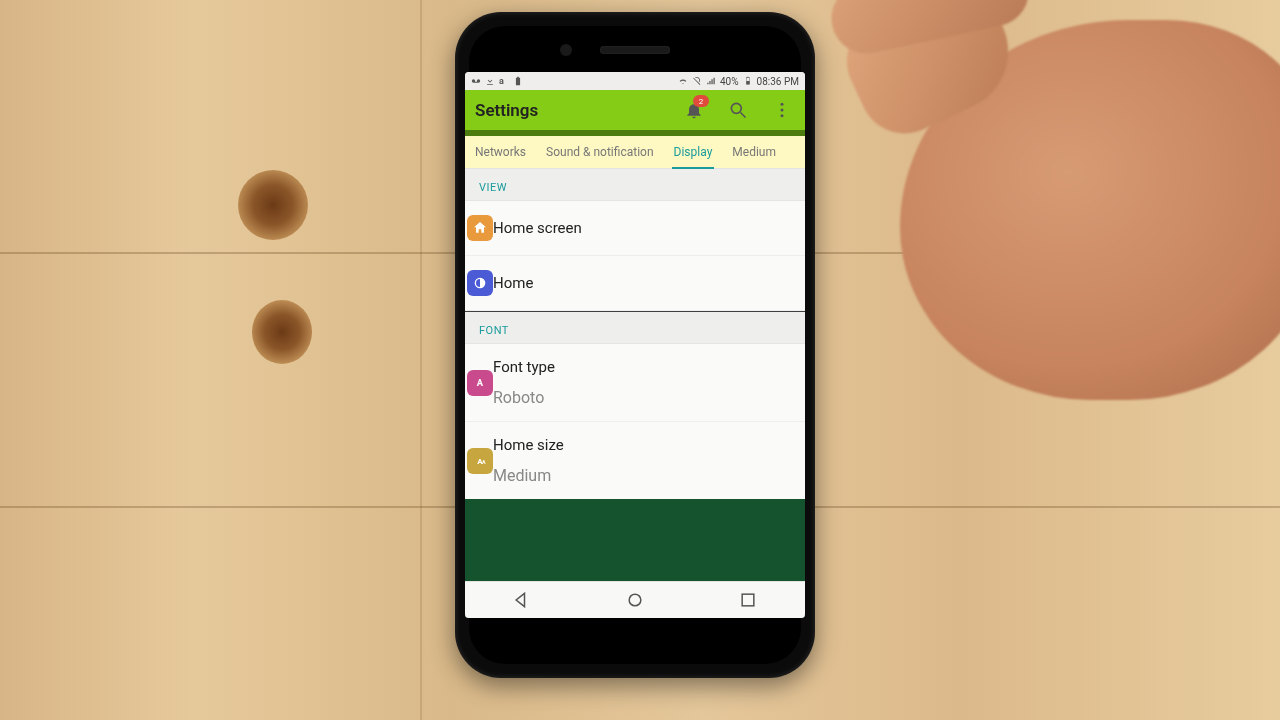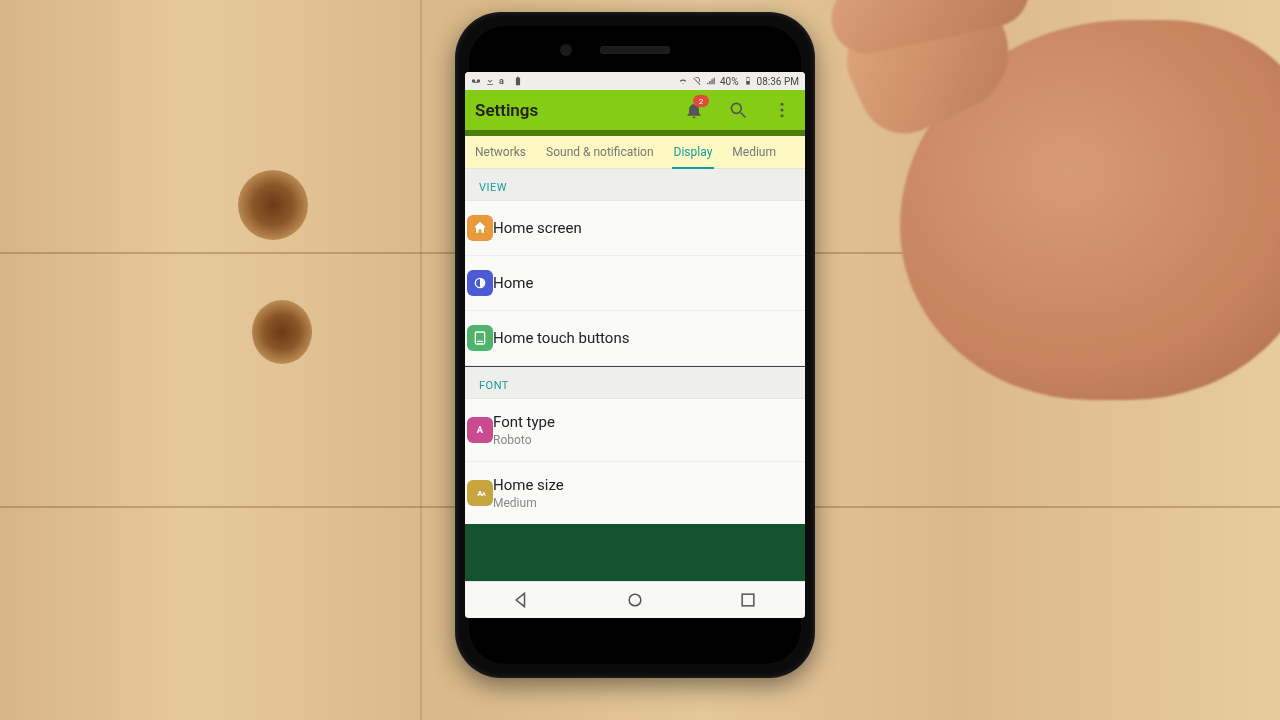--- a/index.html
+++ b/index.html
@@ -31,21 +31,21 @@
   .tab.active::after{content:"";position:absolute;left:8px;right:8px;bottom:-1px;height:2px;background:#1a9c9c}
   
   .content{flex:1;overflow:hidden;background:#14532d}
   .section-header{font-size:11px;color:#1a9c9c;letter-spacing:.5px;padding:12px 14px 6px;background:#eeeeec;border-top:1px solid #404040;border-bottom:1px solid #e5e5e3}
   .section-header.first{border-top:none}
   .row{display:flex;align-items:center;padding:14px 2px;background:#fafaf9;border-bottom:1px solid #eee}
   .row:last-child{border-bottom:none}
   .row .icon{width:26px;height:26px;border-radius:6px;display:flex;align-items:center;justify-content:center;flex:0 0 26px}
   .row .texts{display:flex;flex-direction:column}
   .row .label{font-size:15px;color:#222}
-  .row .sub{font-size:12px;color:#888;margin-top:2px}
+  .row .sub{font-size:16px;color:#888;margin-top:12px}
   .ic-orange{background:#e89a3c}
   .ic-blue{background:#3f7fd6}
   .ic-indigo{background:#4b5bd6}
   .ic-green{background:#4fb36b}
   .ic-pink{background:#c94b8e}
   .ic-olive{background:#c7a640}
   .icon svg{width:16px;height:16px;fill:#fff}
   
   .navbar{position:absolute;left:0;right:0;bottom:0;height:36px;background:#f8f8f6;border-top:1px solid #e3e3e1;display:flex;align-items:center;justify-content:space-around}
   .navbtn{width:24px;height:24px;display:flex;align-items:center;justify-content:center;color:#555}
@@ -179,31 +179,20 @@
             <svg viewBox="0 0 24 24">
                 <circle cx="12" cy="12" r="7" fill="none" stroke="#fff" stroke-width="2"></circle>
                 <path d="M12 5a7 7 0 010 14z"></path>
               </svg>
           </div>
           <div class="texts">
               <span class="label">Home</span>
             </div>
         </div>
 
-        <div class="row">
-          <div class="icon ic-green">
-            <svg viewBox="0 0 24 24">
-                <rect x="5" y="3" width="14" height="18" rx="2" fill="none" stroke="#fff" stroke-width="2"></rect>
-                <rect x="8" y="16" width="8" height="2"></rect>
-              </svg>
-          </div>
-          <div class="texts">
-              <span class="label">Home touch buttons</span>
-            </div>
-        </div>
 
         <div class="section-header">FONT</div>
 
         <div class="row">
           <div class="icon ic-pink">
             <svg viewBox="0 0 24 24">
                 <text x="12" y="17" text-anchor="middle" font-size="14" font-weight="bold" fill="#fff">A</text>
               </svg>
           </div>
           <div class="texts">

